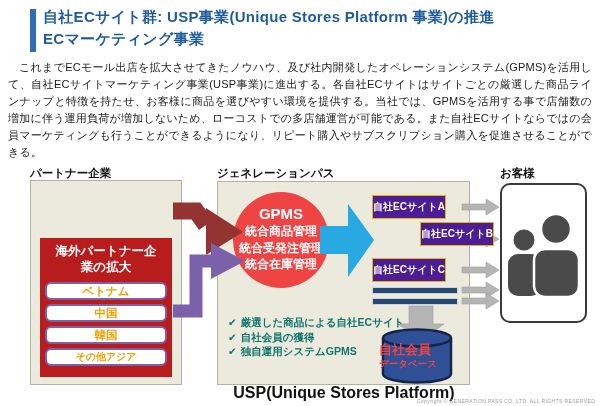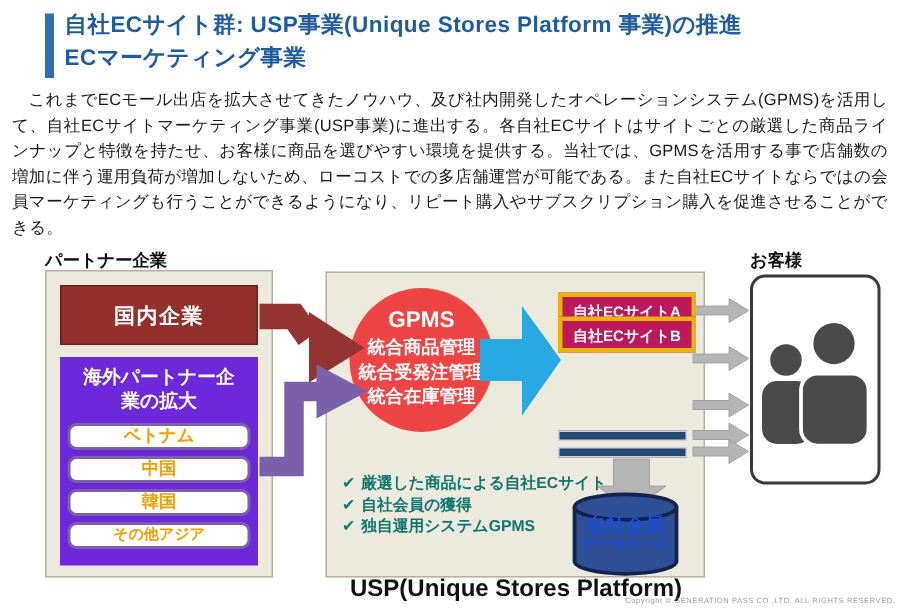--- a/index.html
+++ b/index.html
@@ -29,52 +29,52 @@
   .panel-left  { left:30px; top:180px; width:152px; height:205px; }
   .panel-mid   { left:217px; top:181px; width:253px; height:204px; }
   
   .box-domestic {
     position:absolute; left:40px; top:190px; width:132px; height:40px; z-index:3;
     background:#93302c; border:1px solid #6e1f1c; color:#fff; font-weight:bold;
     font-size:14px; text-align:center; line-height:38px; letter-spacing:1px;
   }
   .box-overseas {
     position:absolute; left:40px; top:238px; width:132px; height:139px; z-index:3;
-    background:#6d28d9; color:#fff; text-align:center;
+    background:#b91c1c; color:#fff; text-align:center;
   }
   .overseas-title { padding:5px 14px 3px; font-size:12.5px; font-weight:bold; line-height:16px; }
   .country {
     margin:4px 5px 0; height:18px; background:#fff; border:2px solid #7b61a9; border-radius:6px;
     color:#f0a000; font-weight:bold; font-size:11.5px; line-height:14px; text-align:center;
   }
   .country:nth-child(5) { font-size:10px; line-height:13px; }
   
   .gpms-circle {
     position:absolute; left:233px; top:192px; width:96px; height:96px; border-radius:50%;
     background:#ef4444; z-index:1; color:#fff; text-align:center; padding-top:13px;
   }
   .gpms-title { font-size:15px; font-weight:bold; line-height:18px; }
   .gpms-line  { font-size:12px; font-weight:bold; line-height:16.5px; white-space:nowrap; }
   
   .site-box {
-    position:absolute; left:372px; width:92px; height:24px; z-index:3;
-    background:#be185d; border:3px solid #eab308; color:#fff; font-weight:bold;
+    position:absolute; left:372px; width:74px; height:24px; z-index:3;
+    background:#4c1d95; border:1px solid #eab308; color:#fff; font-weight:bold;
     font-size:10px; line-height:22px; text-align:center;
   }
-  .site-a { top:195px; } .site-b { top:211px; } .site-c { top:258px; }
+  .site-a { top:195px; } .site-b { top:222px;margin-left:48px; } .site-c { top:258px; }
   .site-thin { position:absolute; left:372px; width:86px; height:7px; background:#274872; border:1px solid #cdd3dc; z-index:3; }
   .thin-1 { top:287px; } .thin-2 { top:298px; }
   
   .customer-box {
     position:absolute; left:500px; top:183px; width:87px; height:140px; z-index:3;
     background:#fff; border:2px solid #3a3a3a; border-radius:10px;
   }
   
   .db-wrap { position:absolute; left:379px; top:326px; width:76px; height:60px; z-index:3; }
-  .db-text { position:absolute; left:0; top:16px; width:100%; text-align:center; color:#1d4ed8; z-index:4; }
+  .db-text { position:absolute; left:0; top:16px; width:100%; color:#ef4444; z-index:4; }
   .db-line1 { font-size:13px; font-weight:bold; line-height:16px; }
   .db-line2 { font-size:9.5px; font-weight:bold; line-height:12px; }
   
   .checklist { position:absolute; left:228px; top:315px; z-index:3; color:#0f766e; }
   .check-row { font-size:10.5px; font-weight:bold; line-height:14.5px; white-space:nowrap; }
   .check-glyph { margin-right:4px; }
   
   .arrows-svg { position:absolute; left:0; top:0; width:600px; height:406px; z-index:2; pointer-events:none; }
   
   .usp-caption {
@@ -92,20 +92,21 @@
 
   <div class="title-bar"></div>
   <div class="title-block">
     <div class="t-line">自社ECサイト群: USP事業(Unique Stores Platform 事業)の推進</div>
     <div class="t-line">ECマーケティング事業</div>
   </div>
 
   <p class="body-text">これまでECモール出店を拡大させてきたノウハウ、及び社内開発したオペレーションシステム(GPMS)を活用して、自社ECサイトマーケティング事業(USP事業)に進出する。各自社ECサイトはサイトごとの厳選した商品ラインナップと特徴を持たせ、お客様に商品を選びやすい環境を提供する。当社では、GPMSを活用する事で店舗数の増加に伴う運用負荷が増加しないため、ローコストでの多店舗運営が可能である。また自社ECサイトならではの会員マーケティングも行うことができるようになり、リピート購入やサブスクリプション購入を促進させることができる。</p>
 
   <div class="col-header hdr-partner">パートナー企業</div>
+  <div class="col-header hdr-genpath">ジェネレーションパス</div>
   <div class="col-header hdr-customer">お客様</div>
 
   <div class="panel panel-left"></div>
   <div class="panel panel-mid"></div>
 
   <svg class="arrows-svg" viewBox="0 0 600 406">
 
     <path d="M173,211 L196,211 L206,225" stroke="#943432" stroke-width="17" fill="none" stroke-linejoin="miter"></path>
     <polygon points="206,208 206,255 243,232" fill="#943432"></polygon>
 
@@ -116,38 +117,38 @@
 
     <polygon points="462,204 486,204 486,199 499,207 486,215 486,210 462,210" fill="#b5b5b5" stroke="#9d9d9d" stroke-width="0.6"></polygon>
     <polygon points="462,236 486,236 486,231 499,239 486,247 486,242 462,242" fill="#b5b5b5" stroke="#9d9d9d" stroke-width="0.6"></polygon>
     <polygon points="462,267 486,267 486,262 499,270 486,278 486,273 462,273" fill="#b5b5b5" stroke="#9d9d9d" stroke-width="0.6"></polygon>
     <polygon points="462,287 486,287 486,282 499,290 486,298 486,293 462,293" fill="#b5b5b5" stroke="#9d9d9d" stroke-width="0.6"></polygon>
     <polygon points="462,298 486,298 486,293 499,301 486,309 486,304 462,304" fill="#b5b5b5" stroke="#9d9d9d" stroke-width="0.6"></polygon>
 
     <polygon points="409,306 433,306 433,324 444,324 421,341 398,324 409,324" fill="#b5b5b5" stroke="#9d9d9d" stroke-width="0.6"></polygon>
   </svg>
 
-  <div class="box-domestic">国内企業</div>
   <div class="box-overseas">
     <div class="overseas-title">海外パートナー企業の拡大</div>
     <div class="country">ベトナム</div>
     <div class="country">中国</div>
     <div class="country">韓国</div>
     <div class="country">その他アジア</div>
   </div>
 
   <div class="gpms-circle">
     <div class="gpms-title">GPMS</div>
     <div class="gpms-line">統合商品管理</div>
     <div class="gpms-line">統合受発注管理</div>
     <div class="gpms-line">統合在庫管理</div>
   </div>
 
   <div class="site-box site-a">自社ECサイトA</div>
   <div class="site-box site-b">自社ECサイトB</div>
+  <div class="site-box site-c">自社ECサイトC</div>
   <div class="site-thin thin-1"></div>
   <div class="site-thin thin-2"></div>
 
   <div class="checklist">
     <div class="check-row">
       <span class="check-glyph">✔</span><span>厳選した商品による自社ECサイト</span>
     </div>
     <div class="check-row">
       <span class="check-glyph">✔</span><span>自社会員の獲得</span>
     </div>

